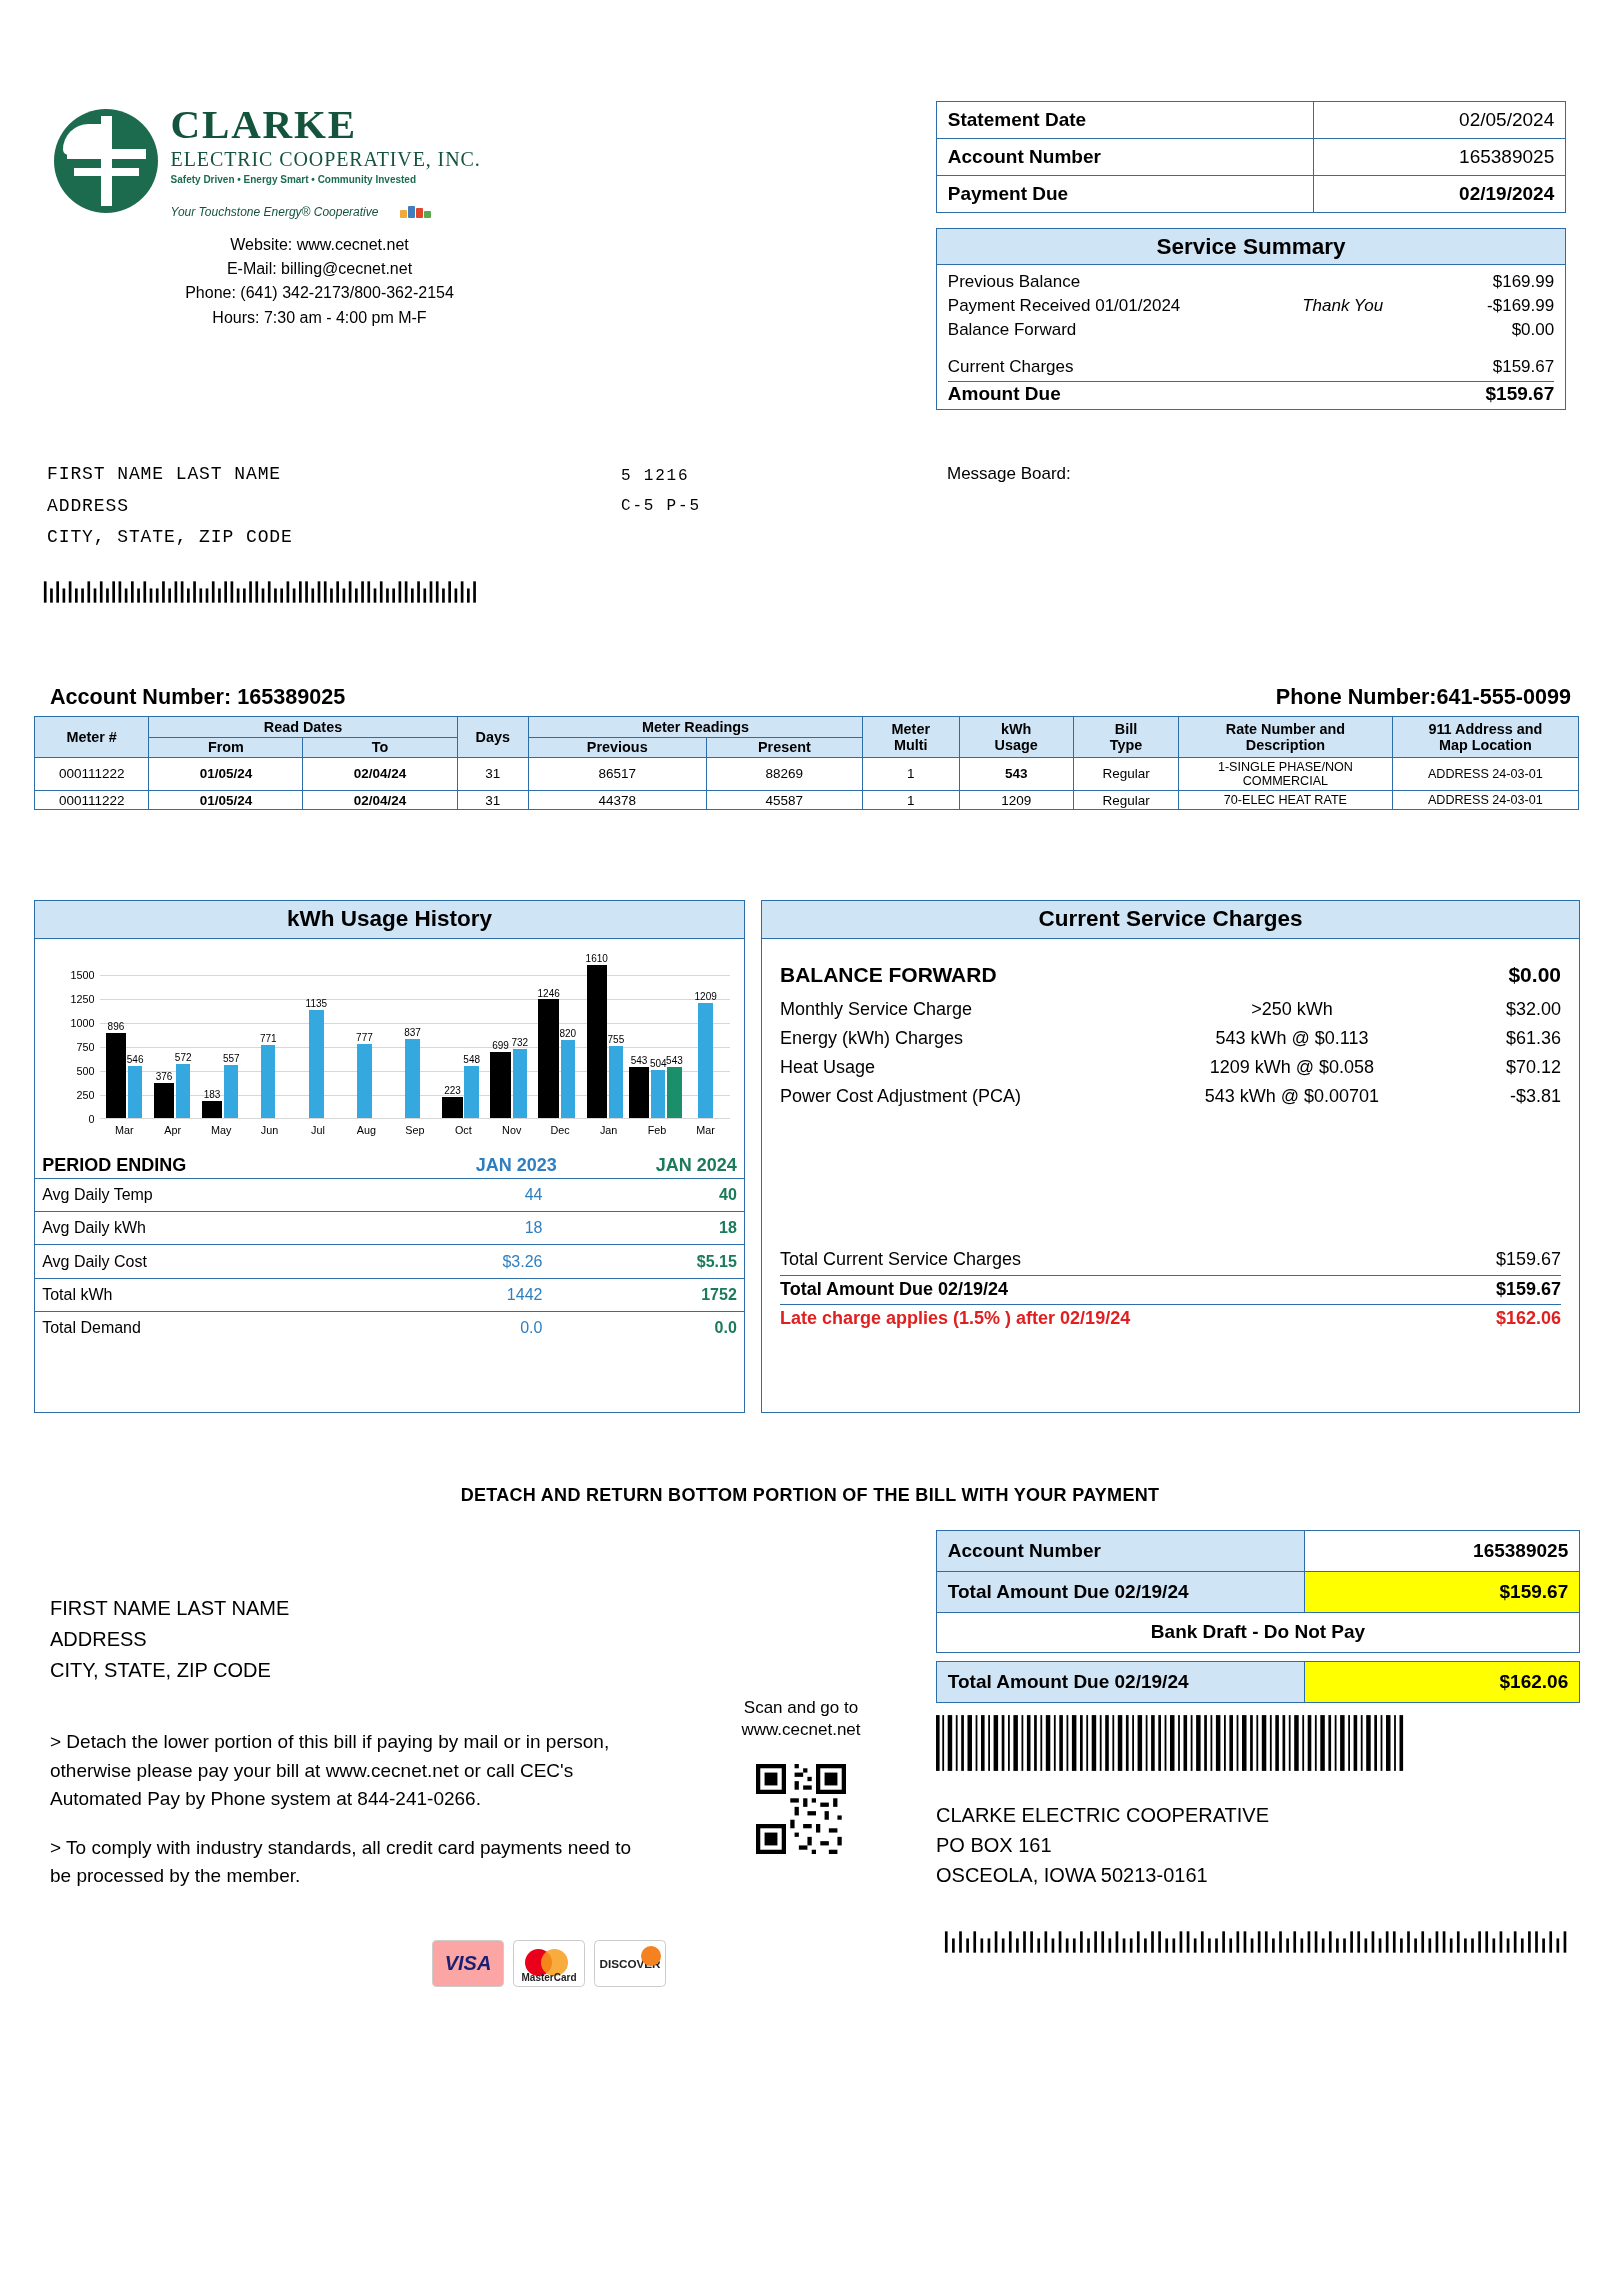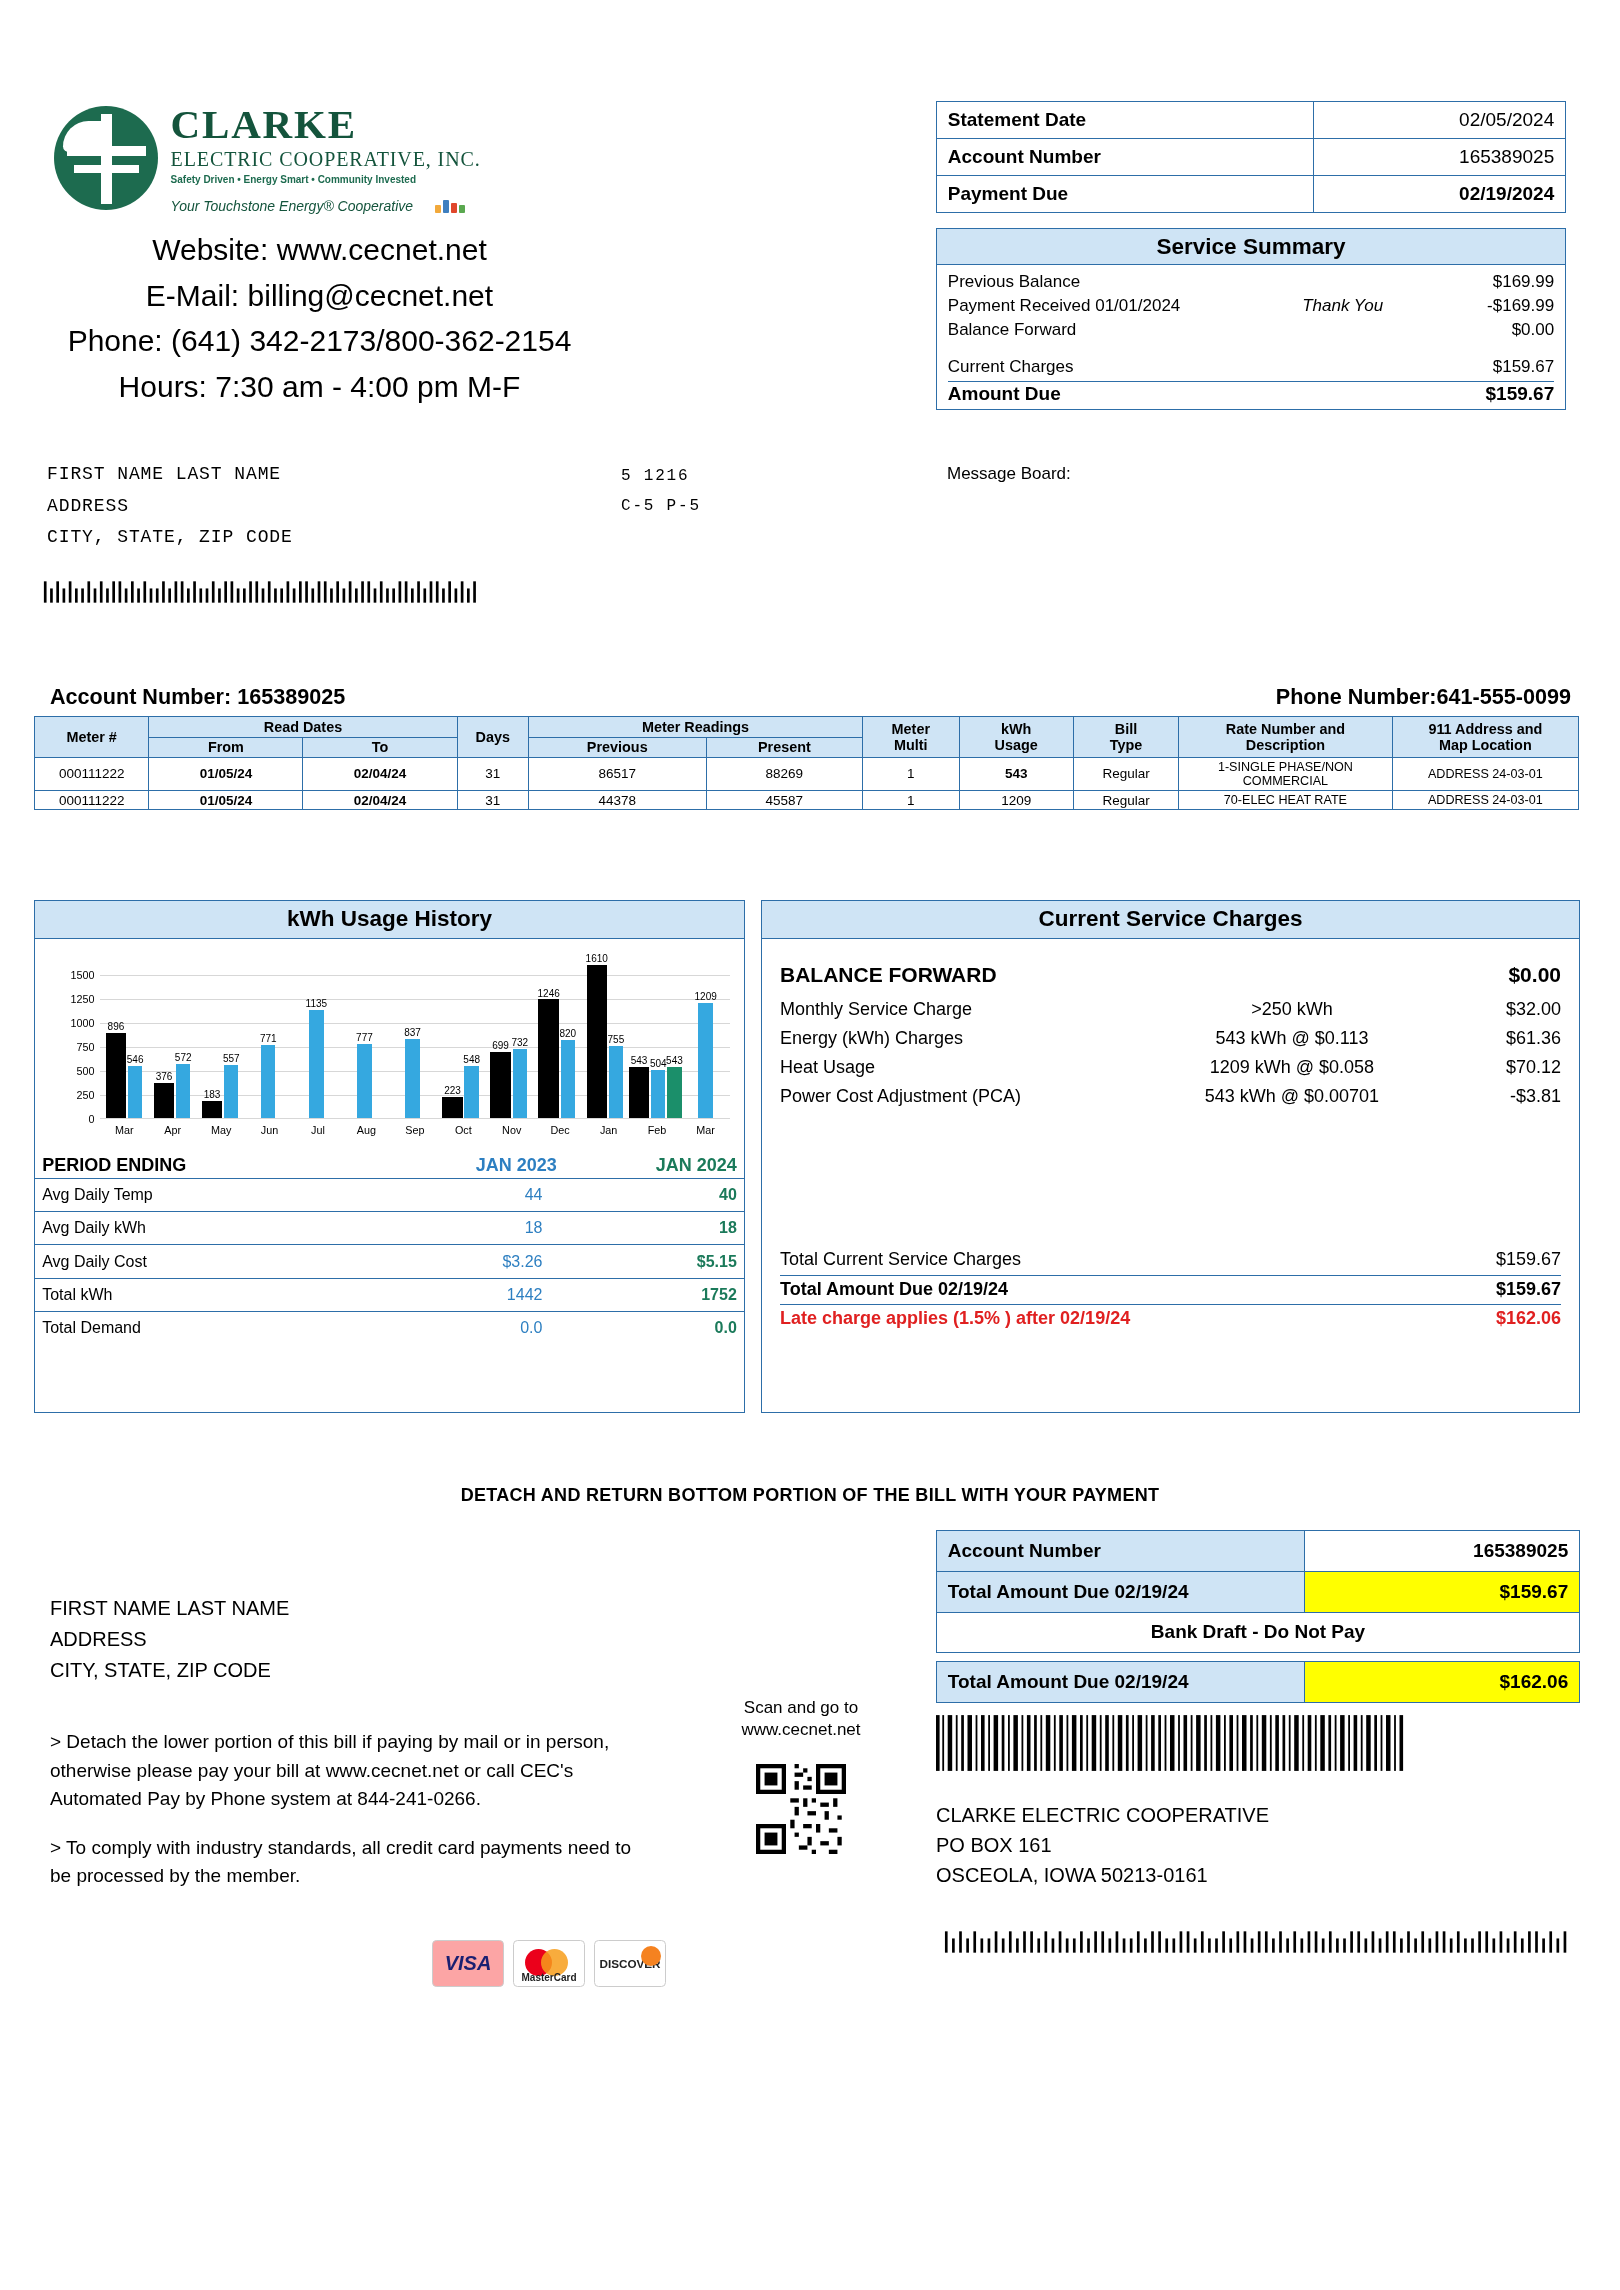--- a/index.html
+++ b/index.html
@@ -40,31 +40,31 @@
     letter-spacing:1.8px; color:#14543c;
   }
   .logo-text .l2 {
     font-family:"Liberation Serif", serif; font-size:20px; letter-spacing:0.9px;
     color:#14543c; margin-top:3.6px;
   }
   .logo-text .l3 {
     font-size:10px; color:#1d6b4f; margin-top:6.3px; font-weight:bold;
   }
   .logo-text .l4 {
-    font-size:14px; color:#14543c; margin-top:14px; font-style:italic;
+    font-size:12px; color:#14543c; margin-top:20px; font-style:italic;
     display:flex; align-items:center; gap:22px;
   }
   .tt-mark { display:inline-block; width:38px; height:13.5px; position:relative; }
   .tt-mark i { position:absolute; bottom:0; width:6.3px; border-radius:0.9px; display:block; }
   .tt-mark i:nth-child(1){ left:0;  height:8px;  background:#f2a93b; }
   .tt-mark i:nth-child(2){ left:8px; height:12.6px; background:#3f7fbf; }
   .tt-mark i:nth-child(3){ left:16px;height:10px; background:#e0472c; }
   .tt-mark i:nth-child(4){ left:24px;height:7.2px;  background:#5aa84f; }
 
-  .contact { margin-top:14.4px; text-align:center; font-size:30px; line-height:1.52; }
+  .contact { margin-top:14.4px; text-align:center; font-size:16px; line-height:1.52; }
 
   .addr-block {
     position:absolute; left:47px; top:459px;
     font-family:"Liberation Mono", monospace; font-size:18px; line-height:1.75;
     letter-spacing:0.9px;
   }
   .addr-right {
     position:absolute; left:621px; top:461px;
     font-family:"Liberation Mono", monospace; font-size:16px; line-height:1.9;
     letter-spacing:1.8px;

